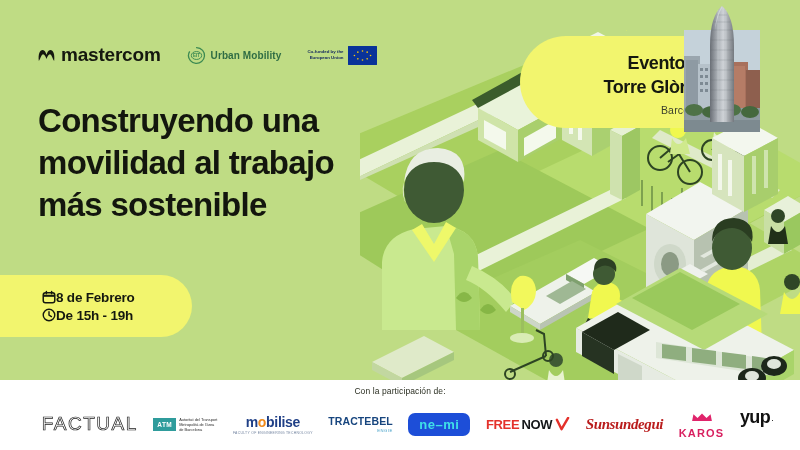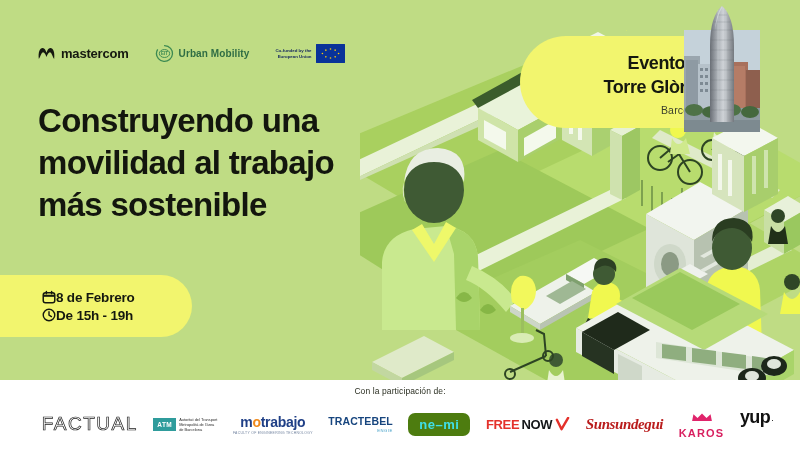--- a/index.html
+++ b/index.html
@@ -27,21 +27,21 @@
 
   
   .logo-row {
     position:absolute; left:38px; top:44px;
     display:flex; align-items:center; gap:26px;
     z-index:6;
   }
   .logo-mastercom { display:flex; align-items:center; gap:6px; }
   .logo-mastercom .mk { width:17px; height:13px; }
   .logo-mastercom .txt {
-    font-size:13px; font-weight:700; color:#15180f; letter-spacing:-.2px;
+    font-size:19px; font-weight:700; color:#15180f; letter-spacing:-.2px;
   }
   .logo-eit { display:flex; align-items:center; gap:5px; }
   .logo-eit .ring { width:19px; height:19px; }
   .logo-eit .txt { font-size:10px; font-weight:600; color:#2f6d44; letter-spacing:.1px; }
   .logo-eu { display:flex; align-items:center; gap:4px; }
   .logo-eu .cap {
     font-size:4.4px; line-height:5.6px; color:#11245e; font-weight:600;
     text-align:right; white-space:pre-line;
   }
   .logo-eu .flag {
@@ -119,21 +119,21 @@
     font-size:3.9px; line-height:5px; color:#2a2a2a; white-space:pre-line;
   }
   .l-mobilise { text-align:center; }
   .l-mobilise .m1 { font-size:14px; font-weight:600; color:#1f3f86; letter-spacing:-.3px; }
   .l-mobilise .m1 i { color:#f08a1c; font-style:normal; }
   .l-mobilise .m2 { font-size:3.4px; color:#6d7f9c; letter-spacing:.3px; margin-top:1px; }
   .l-tractebel { text-align:center; }
   .l-tractebel .t1 { font-size:10.5px; font-weight:700; color:#17457e; letter-spacing:.1px; }
   .l-tractebel .t2 { font-size:4.2px; color:#44a0c8; letter-spacing:.5px; margin-top:1px; text-align:right; }
   .l-nemi {
-    background:#4d7c0f; color:#3fe0e8; font-size:13px; font-weight:700;
+    background:#1d4ed8; color:#3fe0e8; font-size:13px; font-weight:700;
     padding:4px 11px; border-radius:7px; letter-spacing:.5px;
   }
   .l-freenow { display:flex; align-items:center; gap:2px; }
   .l-freenow .f1 { font-size:13px; font-weight:700; color:#e4312b; letter-spacing:-.3px; }
   .l-freenow .f2 { font-size:13px; font-weight:700; color:#15171a; letter-spacing:-.3px; }
   .l-freenow .chk { width:15px; height:15px; margin-left:1px; }
   .l-sunsundegui {
     font-family:"Liberation Serif", serif; font-style:italic; font-weight:700;
     font-size:15px; color:#b91c1c; letter-spacing:-.4px;
   }
@@ -542,21 +542,21 @@
 
     <div class="plogo l-atm">
       <span class="badge">ATM</span>
       <span class="sub">Autoritat del Transport
 Metropolità de l'àrea
 de Barcelona</span>
     </div>
 
     <div class="plogo">
       <div class="l-mobilise">
-        <div class="m1"><span>m</span><i>o</i><span>trabajo</span></div>
+        <div class="m1"><span>m</span><i>o</i><span>bilise</span></div>
         <div class="m2">FACULTY OF ENGINEERING TECHNOLOGY</div>
       </div>
     </div>
 
     <div class="plogo">
       <div class="l-tractebel">
         <div class="t1">TRACTEBEL</div>
         <div class="t2">ENGIE</div>
       </div>
     </div>

